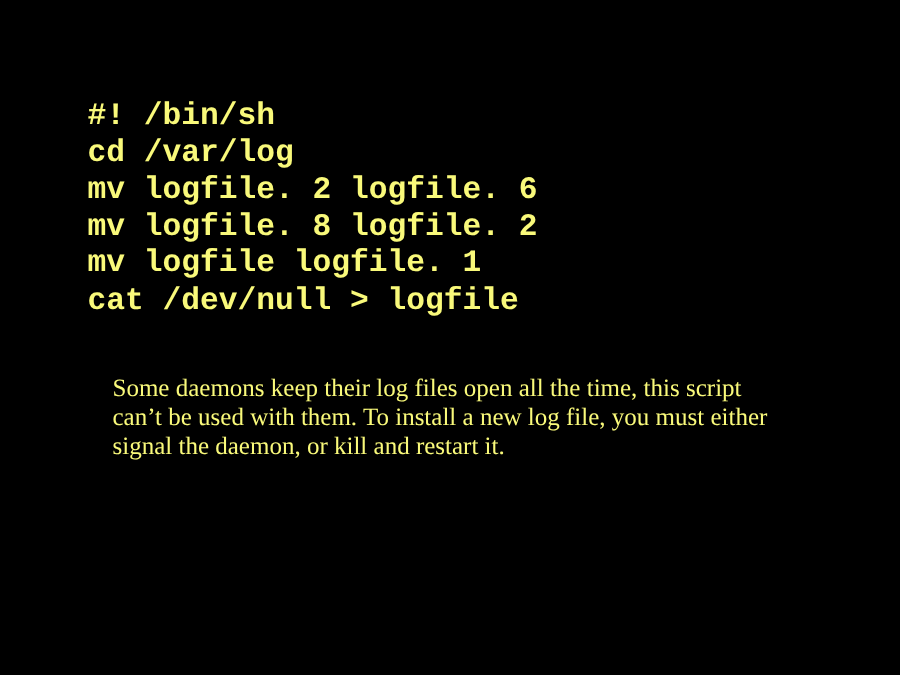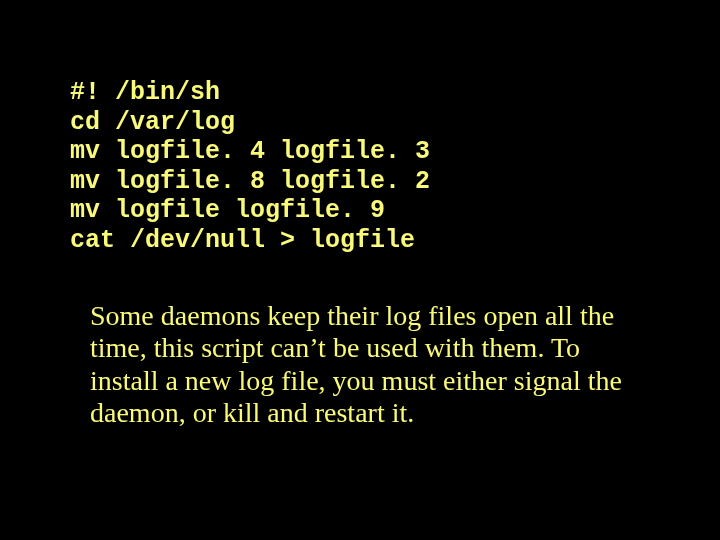--- a/index.html
+++ b/index.html
@@ -26,30 +26,30 @@
     color: #f9f97a;
     font-weight: bold;
     white-space: pre;
   }
   .paragraph {
     position: absolute;
     left: 90px;
     top: 300px;
     width: 545px;
     font-family: "Times New Roman", Times, serif;
-    font-size: 28px;
+    font-size: 20px;
     line-height: 1.16;
     color: #f9f97a;
   }
 </style>
 </head>
 <body>
 
 <div class="slide">
   <div class="code-block"><span>#! /bin/sh</span>
 <span>cd /var/log</span>
-<span>mv logfile. 4 logfile. 3</span>
+<span>mv logfile. 2 logfile. 6</span>
 <span>mv logfile. 8 logfile. 2</span>
-<span>mv logfile logfile. 9</span>
+<span>mv logfile logfile. 1</span>
 <span>cat /dev/null &gt; logfile</span></div>
 
   <div class="paragraph">Some daemons keep their log files open all the time, this script can’t be used with them. To install a new log file, you must either signal the daemon, or kill and restart it.</div>
 </div>
 
 </body></html>

